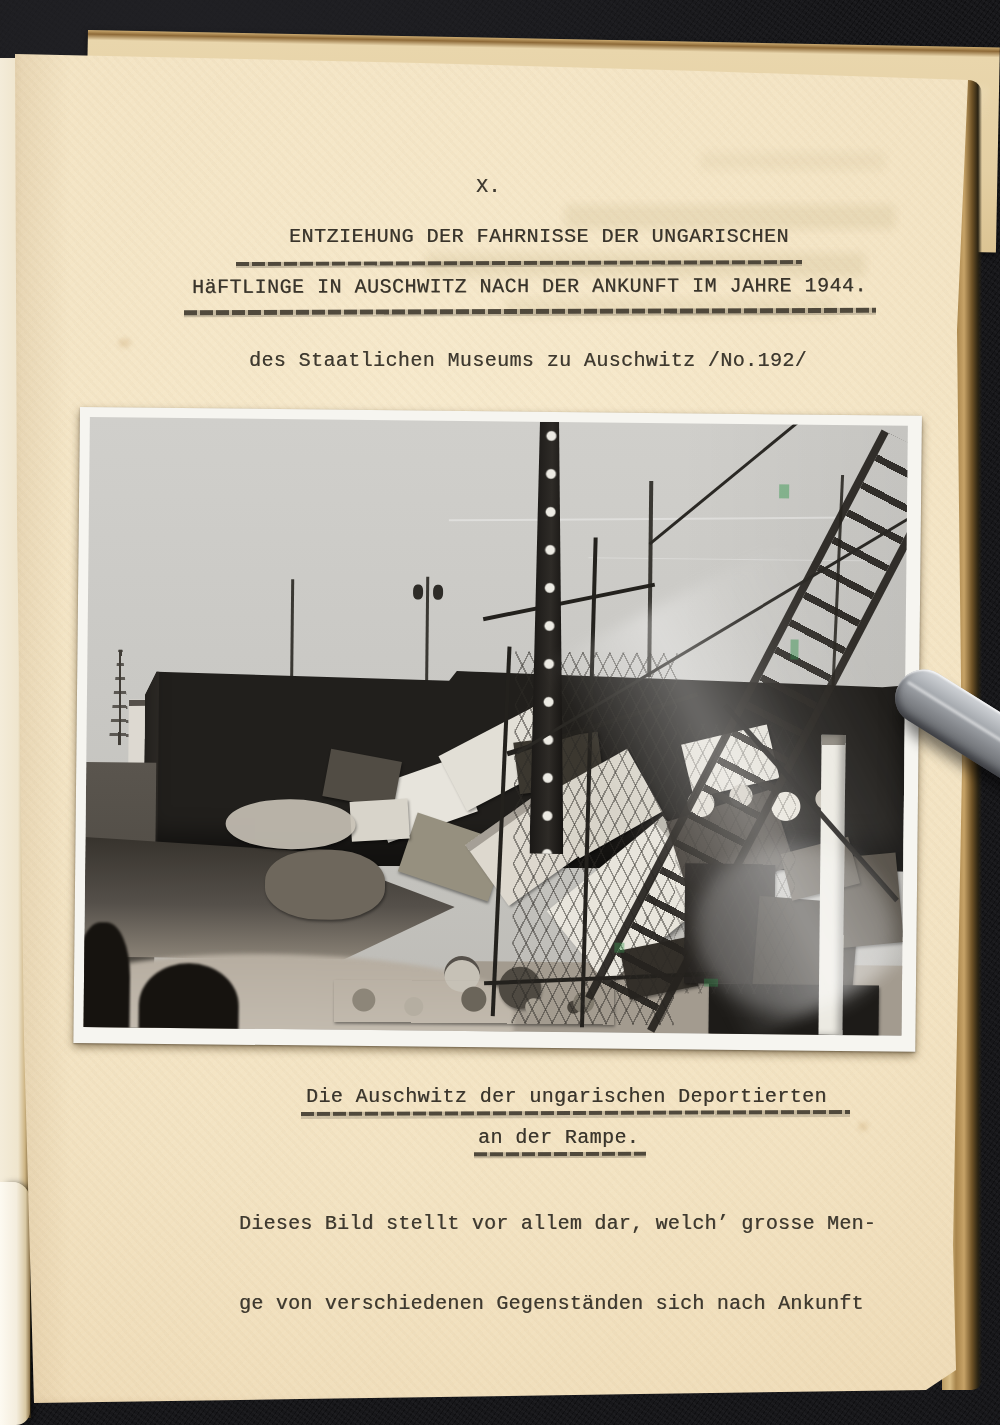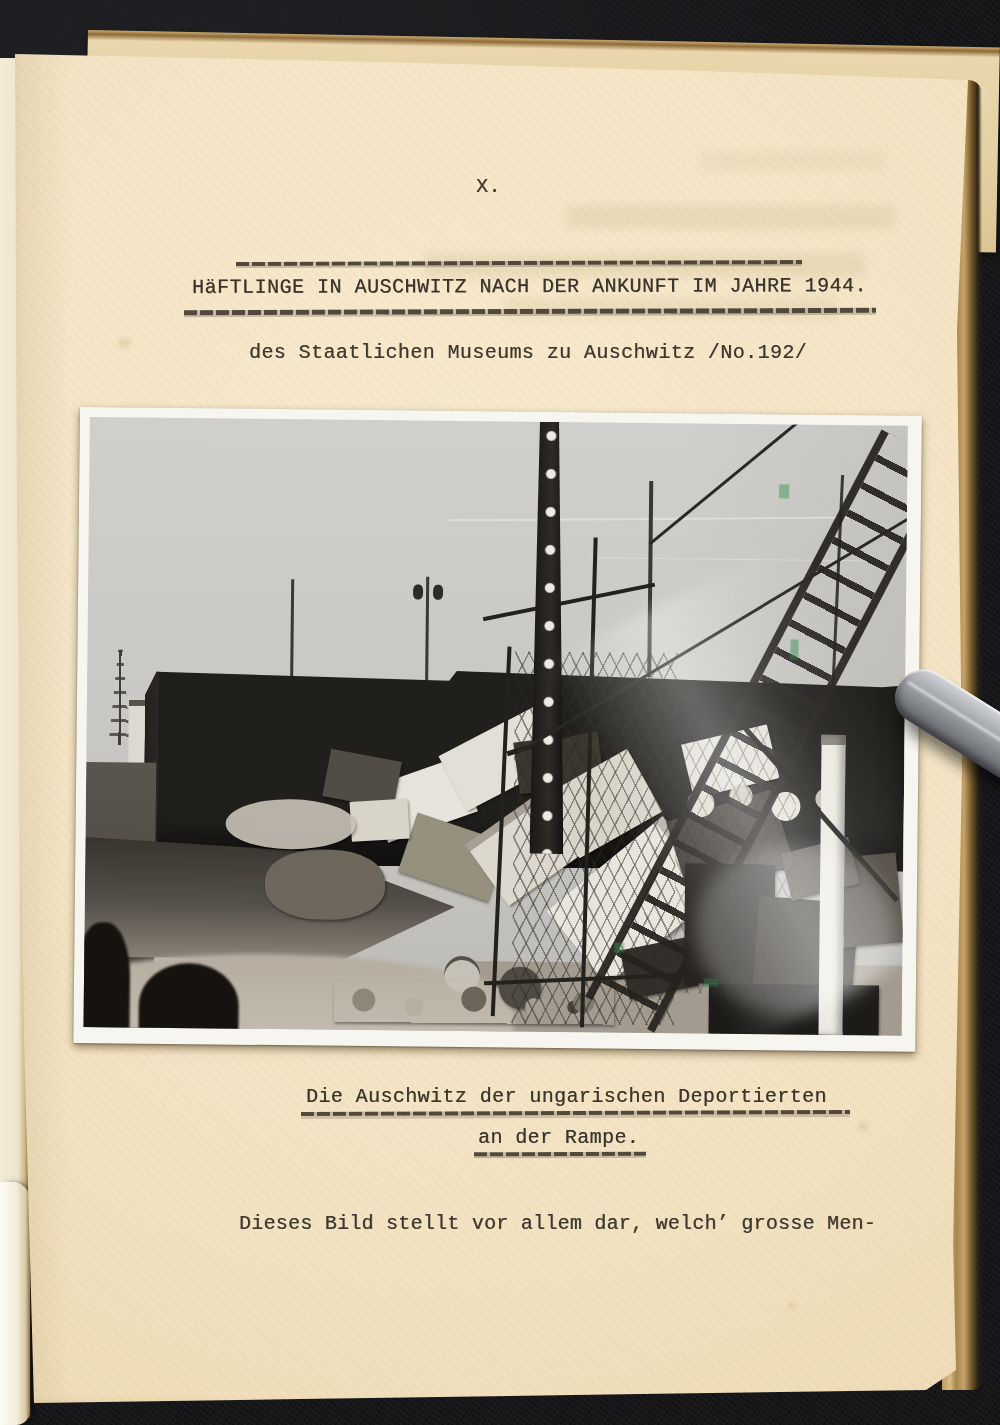--- a/index.html
+++ b/index.html
@@ -49,21 +49,21 @@
   .f1{left:118px;top:338px;width:13px;height:10px;}
   .f2{left:858px;top:1122px;width:10px;height:9px;}
   .f3{left:788px;top:1302px;width:8px;height:7px;}
   
   .tw{position:absolute;z-index:3;color:#3e392f;font-size:20px;letter-spacing:.4px;white-space:pre;
     text-shadow:.4px .3px .6px rgba(62,57,47,.65);}
   .tw-x{left:476px;top:175px;}
   .tw-t1{left:289px;top:225px;letter-spacing:.5px;color:#39342b;}
   .tw-t2{left:192px;top:275px;letter-spacing:.5px;color:#39342b;transform:rotate(-.15deg);}
   .tw-s1{left:237px;top:327px;}
-  .tw-s2{left:249px;top:341px;}
+  .tw-s2{left:249px;top:349px;}
   .tw-c1{left:306px;top:1085px;color:#3a352c;}
   .tw-c2{left:478px;top:1126px;color:#3a352c;text-align:center;}
   .tw-body{left:239px;top:1158px;line-height:26.5px;letter-spacing:.25px;}
   .uline{position:absolute;z-index:3;height:4px;transform:rotate(-.2deg);
     background:
       repeating-linear-gradient(90deg, rgba(62,56,45,.9) 0 13px, rgba(62,56,45,.25) 13px 16px);
     box-shadow:0 2px 0 rgba(62,56,45,.25);}
   .u1{left:236px;top:261px;width:566px;}
   .u2{left:184px;top:309px;width:692px;height:5px;}
   .uc1{left:301px;top:1111px;width:549px;box-shadow:0 3px 0 rgba(62,56,45,.2);}
@@ -213,20 +213,21 @@
     <div class="grain"></div>
     <div class="ghost g1"></div>
     <div class="ghost g2"></div>
     <div class="ghost g3"></div>
     <div class="ghost g4"></div>
     <div class="fox f1"></div>
     <div class="fox f2"></div>
     <div class="fox f3"></div>
 
     <div class="tw tw-x">X.</div>
+    <div class="tw tw-t1">ENTZIEHUNG DER FAHRNISSE DER UNGARISCHEN</div>
     <div class="uline u1"></div>
     <div class="tw tw-t2">HäFTLINGE IN AUSCHWITZ NACH DER ANKUNFT IM JAHRE 1944.</div>
     <div class="uline u2"></div>
     <div class="tw tw-s2">des Staatlichen Museums zu Auschwitz /No.192/</div>
 
     <div class="photo">
       <div class="photo-inner">
         <div class="scratch sc1"></div>
         <div class="scratch sc2"></div>
         <div class="tower"></div>
@@ -292,19 +293,20 @@
       </div>
     </div>
 
     <div class="tw tw-c1">Die Auschwitz der ungarischen Deportierten</div>
     <div class="uline uc1"></div>
     <div class="tw tw-c2">an der Rampe.</div>
     <div class="uline uc2"></div>
 
     <div class="tw tw-body">
       <div>Dieses Bild stellt vor allem dar, welch’ grosse Men-</div>
+      <div>ge von verschiedenen Gegenständen sich nach Ankunft</div>
     </div>
   </div>
 
   <div class="tool-shadow"></div>
   <div class="tool"></div>
 
 </div>
 
 </body></html>

